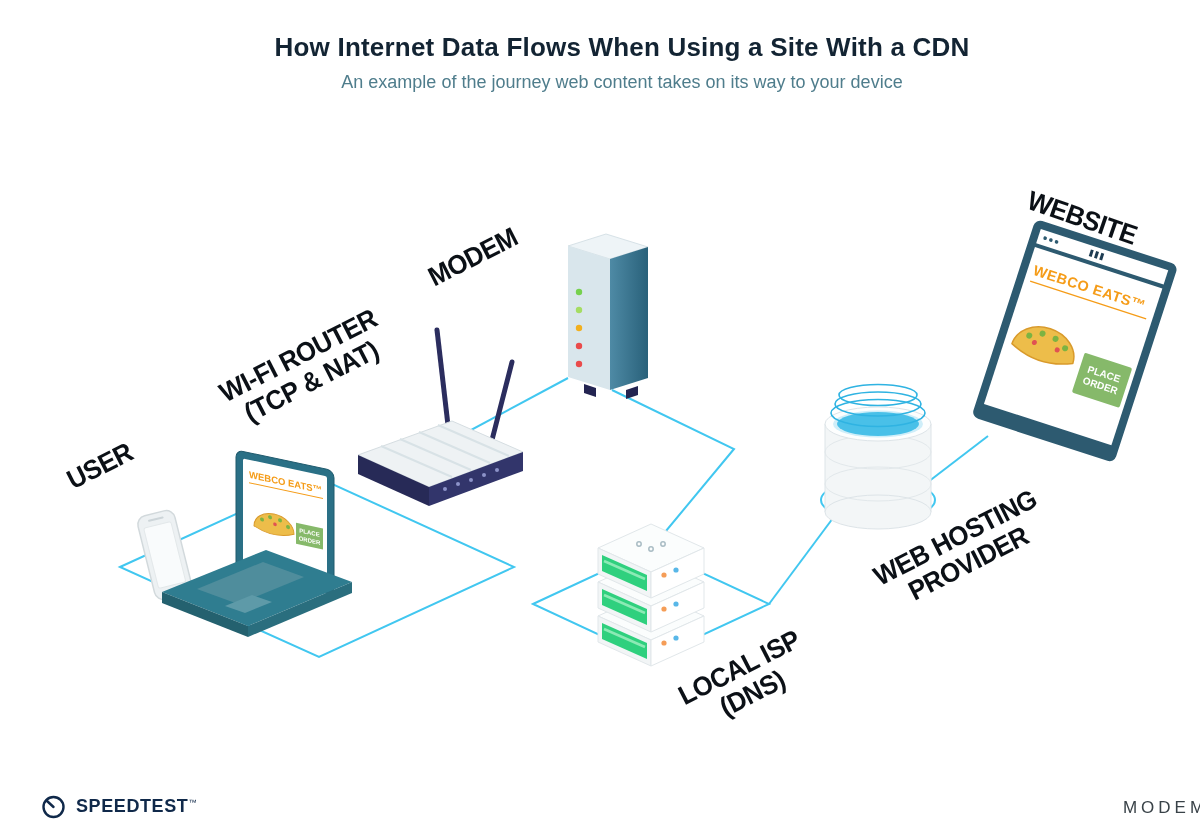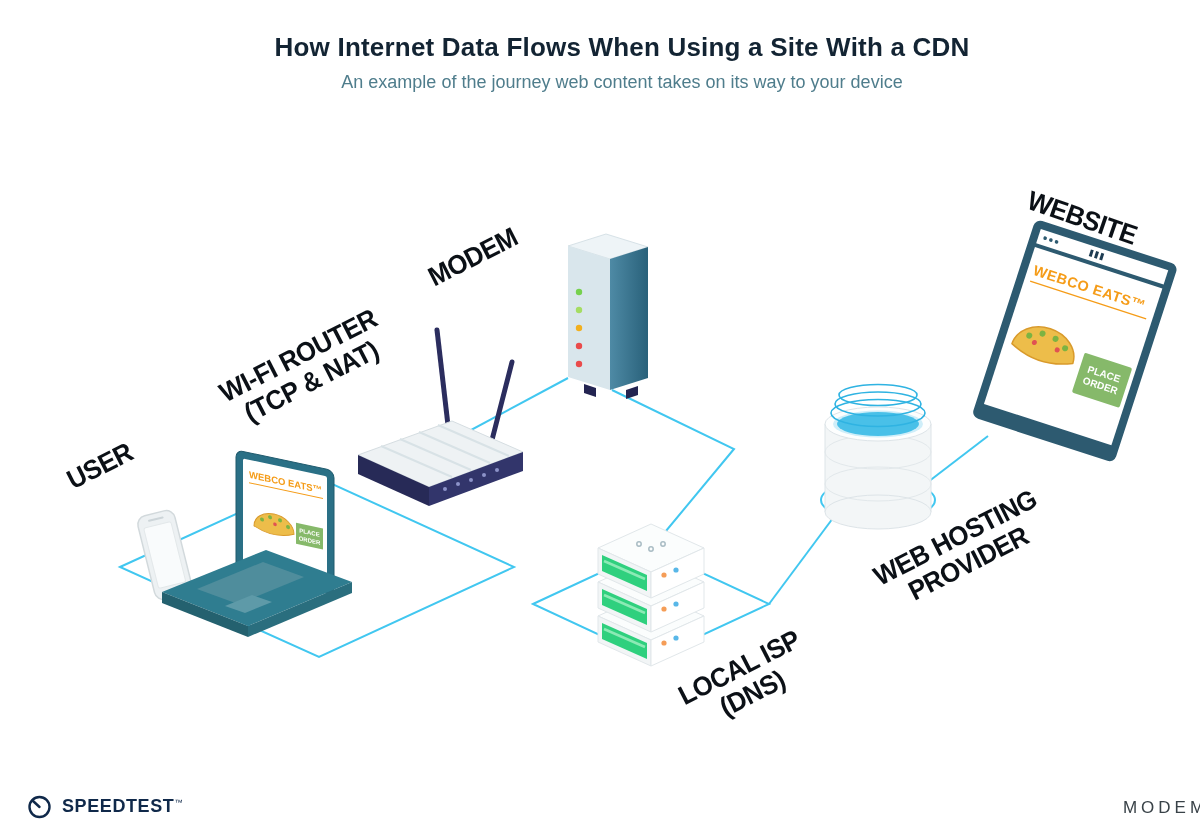--- a/index.html
+++ b/index.html
@@ -6,21 +6,21 @@
   body{width:1200px;height:836px;font-family:"Liberation Sans",sans-serif;}
   .canvas{position:relative;width:1200px;height:836px;background:#fff;overflow:hidden;padding-left:44px;}
   .header{position:absolute;top:32px;left:0;width:100%;text-align:center;}
   .header h1{margin:0;font-size:26px;font-weight:700;color:#132433;letter-spacing:0.2px;}
   .header p{margin:9px 0 0 0;font-size:18px;font-weight:400;color:#4f7d8c;}
   .scene{position:absolute;left:0;top:0;}
   .iso-label{position:absolute;font-weight:700;color:#0b1016;font-size:27px;line-height:1.07;
              text-align:center;letter-spacing:-0.5px;
              transform:rotate(-27deg) scaleX(0.95);transform-origin:center;}
   .iso-label.website-label{transform:rotate(19deg) scaleX(0.95);}
-  .brand-left{position:absolute;left:26px;bottom:16px;display:flex;align-items:center;gap:9px;}
+  .brand-left{position:absolute;left:40px;bottom:16px;display:flex;align-items:center;gap:9px;}
   .brand-left .wordmark{font-size:18px;font-weight:700;color:#10294a;letter-spacing:0.6px;}
   .mark{font-size:8px;vertical-align:super;color:inherit;font-weight:400;}
   .brand-right{position:absolute;right:26px;bottom:18px;font-size:17px;font-weight:500;
                color:#394248;letter-spacing:4px;}
   svg text{font-family:"Liberation Sans",sans-serif;}
 </style>
 </head>
 <body>
 
 <div class="canvas">

